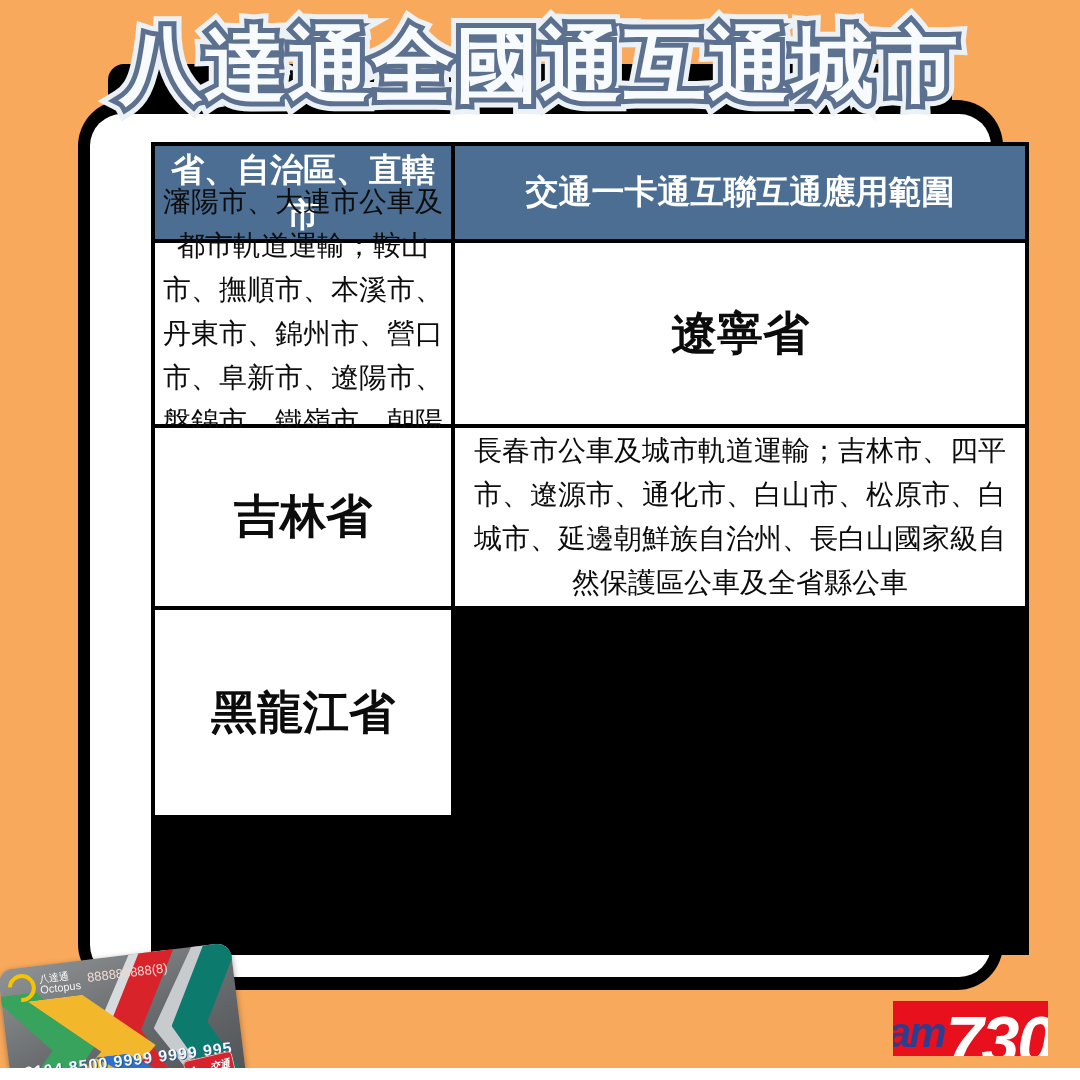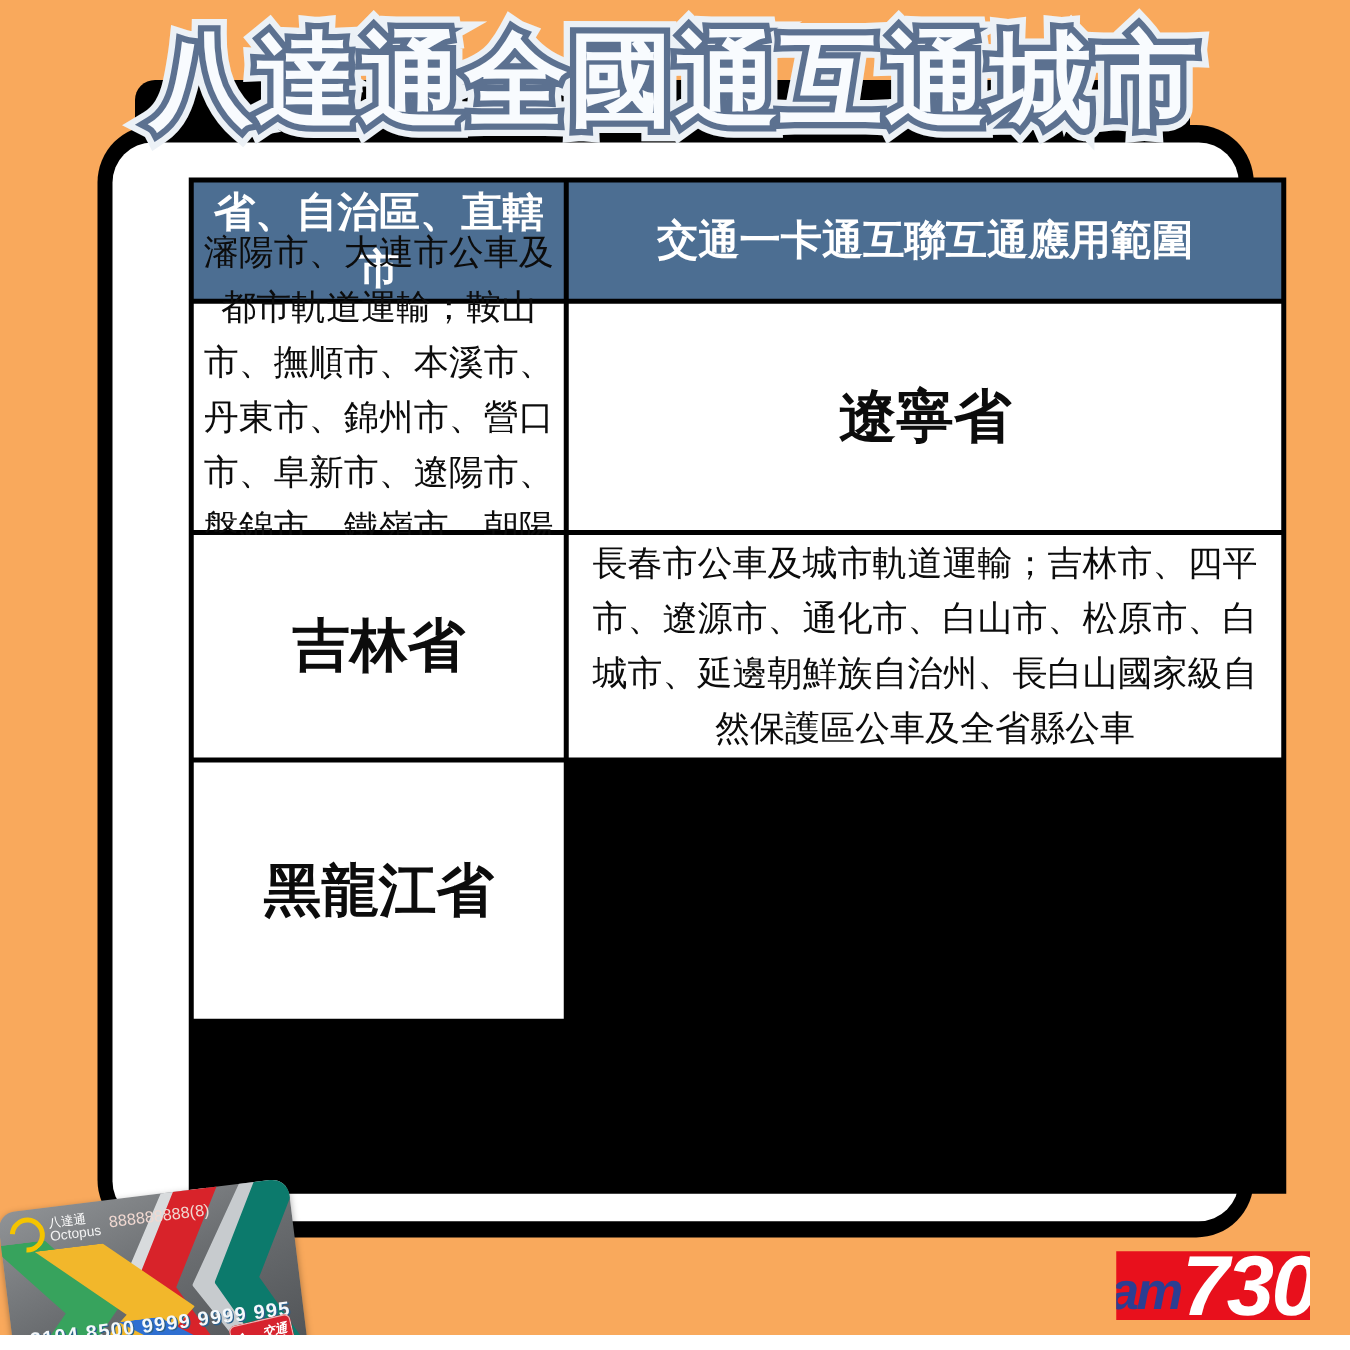--- a/index.html
+++ b/index.html
@@ -104,21 +104,21 @@
   .tu-swoosh{
     position:absolute;left:4px;top:6px;width:18px;height:18px;
     border:2px solid #ffffff;border-radius:50%;
     border-top-color:transparent;border-right-color:transparent;
     transform:rotate(20deg);
   }
 
   
   .am730{
     position:absolute;left:893px;top:1001px;width:155px;height:55px;
-    background:#E8101C;z-index:6;display:flex;align-items:center;
+    background:#E8101C;z-index:6;display:flex;align-items:flex-start;
     justify-content:center;overflow:hidden;
   }
   .am730 .am{
     color:#2C3E92;font-size:42px;font-weight:bold;font-style:italic;
     letter-spacing:-2px;margin-top:8px;
   }
   .am730 .n730{
     color:#ffffff;font-size:68px;font-weight:bold;font-style:italic;
     letter-spacing:-2px;margin-left:1px;
   }

